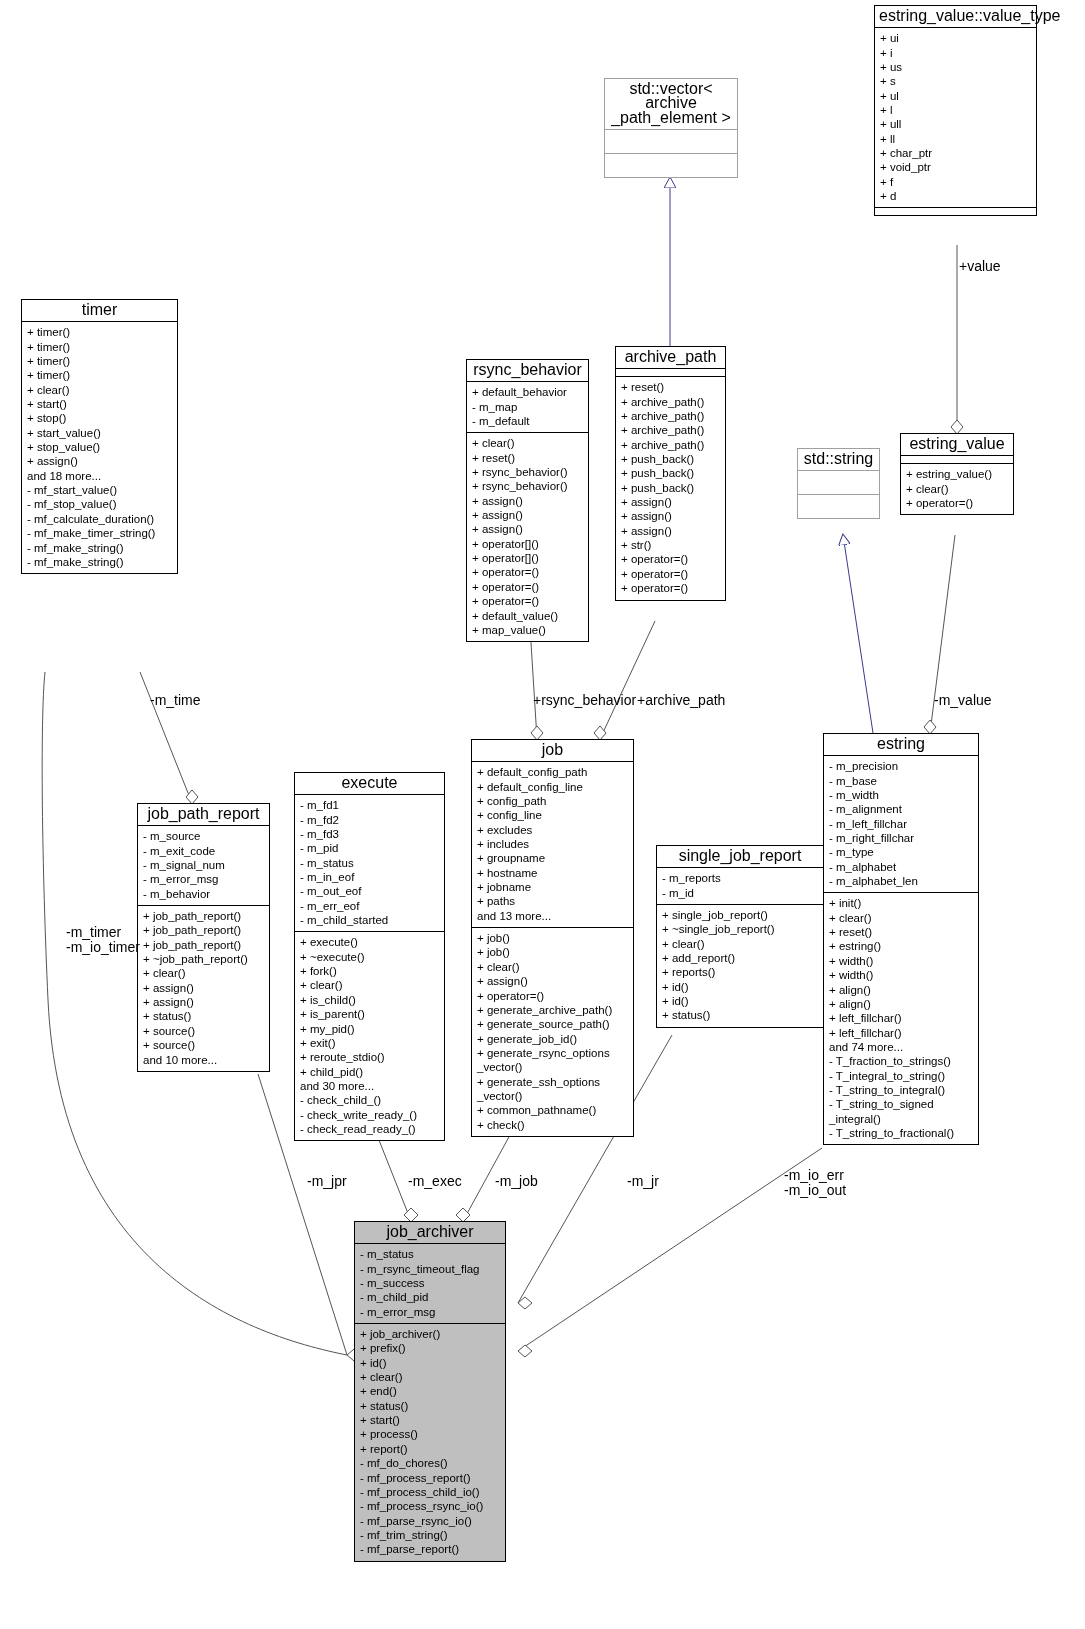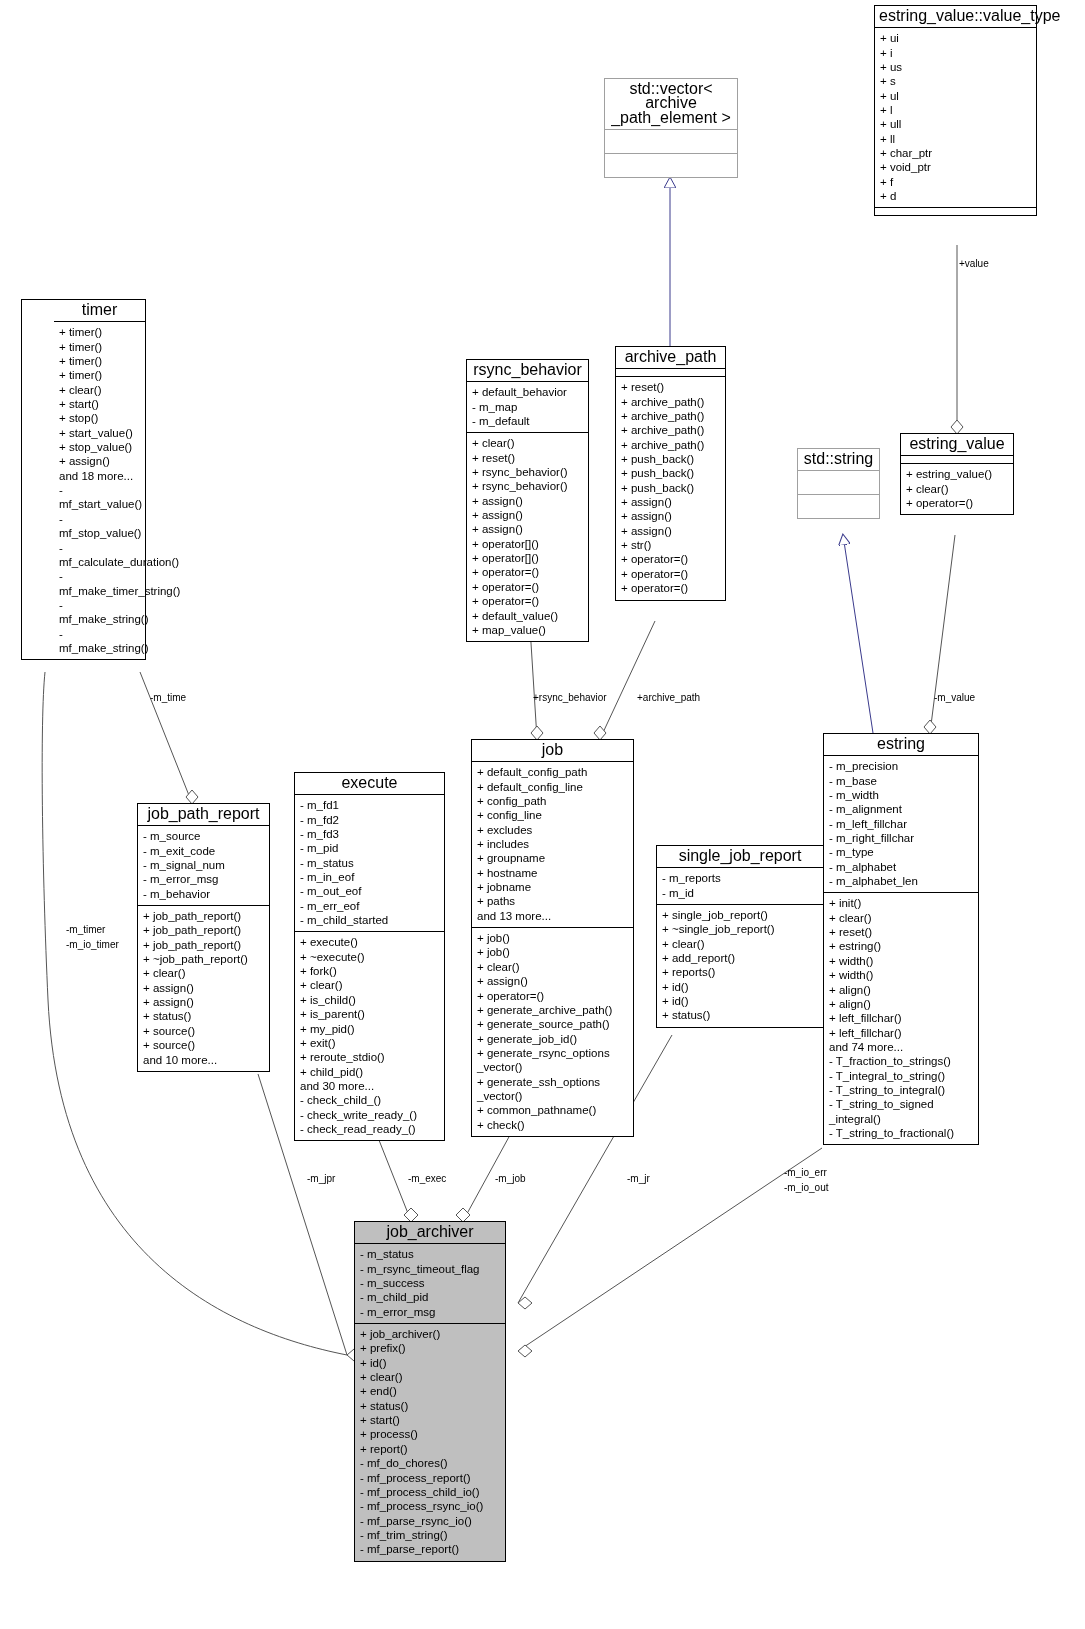--- a/index.html
+++ b/index.html
@@ -61,21 +61,21 @@
     min-height: 16px;
   }
   .cls-ops {
     padding: 3px 5px 4px 5px;
   }
   .cls-row {
     white-space: pre-wrap;
   }
   .edge-label {
     position: absolute;
-    font-size: 10px;
+    font-size: 14px;
     color: #000000;
     white-space: nowrap;
   }
 </style>
 </head>
 <body>
 
 <div id="canvas">
 
   <svg class="edges" viewBox="0 0 1085 1629">
@@ -140,21 +140,21 @@
           <div class="cls-row">+ d</div>
         </div>
         <div class="cls-ops"></div>
       </div>
       <div class="uml-class extern" style="left: 604px; top: 78px; width: 134px;">
         <div class="cls-title">std::vector&lt; archive
 _path_element &gt;</div>
         <div class="cls-attrs"></div>
         <div class="cls-ops" style="min-height: 16px;"></div>
       </div>
-      <div class="uml-class" style="left: 21px; top: 299px; width: 125px; padding-left: 32px;">
+      <div class="uml-class" style="left: 21px; top: 299px; width: 157px;">
         <div class="cls-title">timer</div>
         <div class="cls-ops">
           <div class="cls-row">+ timer()</div>
           <div class="cls-row">+ timer()</div>
           <div class="cls-row">+ timer()</div>
           <div class="cls-row">+ timer()</div>
           <div class="cls-row">+ clear()</div>
           <div class="cls-row">+ start()</div>
           <div class="cls-row">+ stop()</div>
           <div class="cls-row">+ start_value()</div>

